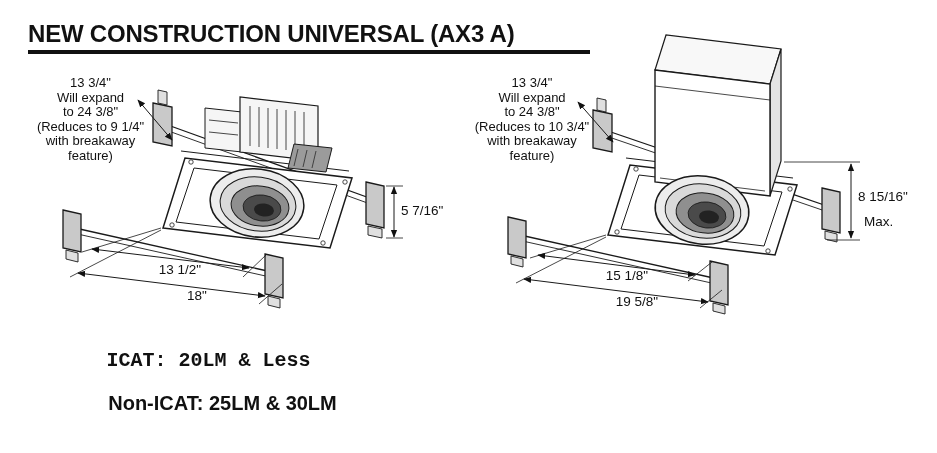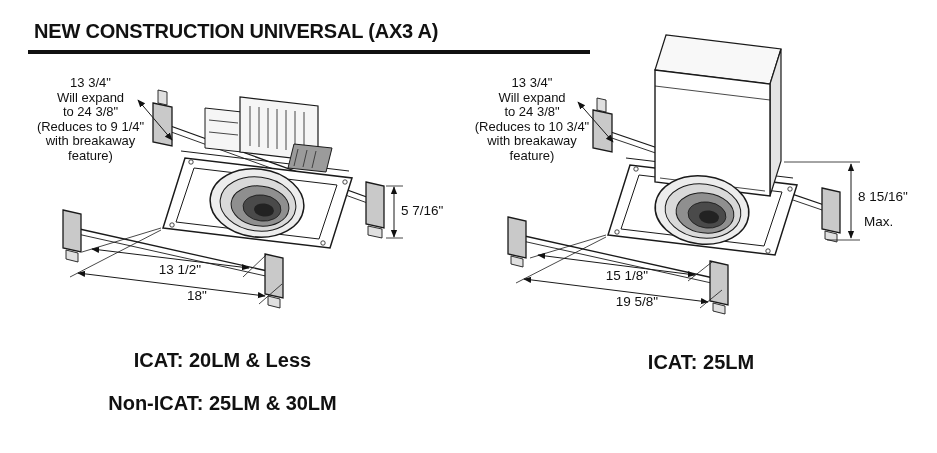--- a/index.html
+++ b/index.html
@@ -1,20 +1,20 @@
 <!DOCTYPE html>
 <html><head>
 <meta charset="utf-8">
 <style>
   * { margin:0; padding:0; box-sizing:border-box; }
   html,body { background:#ffffff; }
   body { font-family:"Liberation Sans", sans-serif; color:#111; }
   .sheet { position:relative; width:937px; height:453px; background:#fff; overflow:hidden; }
   .abs { position:absolute; }
-  .title { font-size:20px; font-weight:bold; letter-spacing:-0.2px; white-space:nowrap;margin-left:6px; }
+  .title { font-size:24px; font-weight:bold; letter-spacing:-0.2px; white-space:nowrap; }
   .rule { background:#111; }
   .art { position:absolute; left:0; top:0; }
   .note { font-size:13px; line-height:14.5px; text-align:center; white-space:nowrap; }
   .dim { font-size:13.5px; white-space:nowrap; }
   .dim.center { text-align:center; }
   .caption { font-size:20px; font-weight:bold; text-align:center; white-space:nowrap; }
 </style>
 </head>
 <body>
 
@@ -169,17 +169,16 @@
 
   <div class="abs dim" style="left:401px; top:203px;">5 7/16"</div>
   <div class="abs dim center" style="left:143px; top:262px; width:74px;">13 1/2"</div>
   <div class="abs dim center" style="left:170px; top:288px; width:54px;">18"</div>
 
   <div class="abs dim" style="left:858px; top:189px;">8 15/16"</div>
   <div class="abs dim" style="left:864px; top:214px;">Max.</div>
   <div class="abs dim center" style="left:590px; top:268px; width:74px;">15 1/8"</div>
   <div class="abs dim center" style="left:600px; top:294px; width:74px;">19 5/8"</div>
 
-  <div class="abs caption" style="left:70px; top:349px; width:305px;">ICAT: 20LM &amp; Less</div>
+  <div class="abs caption" style="left:56px; top:349px; width:305px;font-family:Liberation Mono, monospace;">ICAT: 20LM &amp; Less</div>
   <div class="abs caption" style="left:70px; top:392px; width:305px;">Non-ICAT: 25LM &amp; 30LM</div>
-  <div class="abs caption" style="left:601px; top:351px; width:200px;">ICAT: 25LM</div>
 
 </div>
 
 </body></html>

